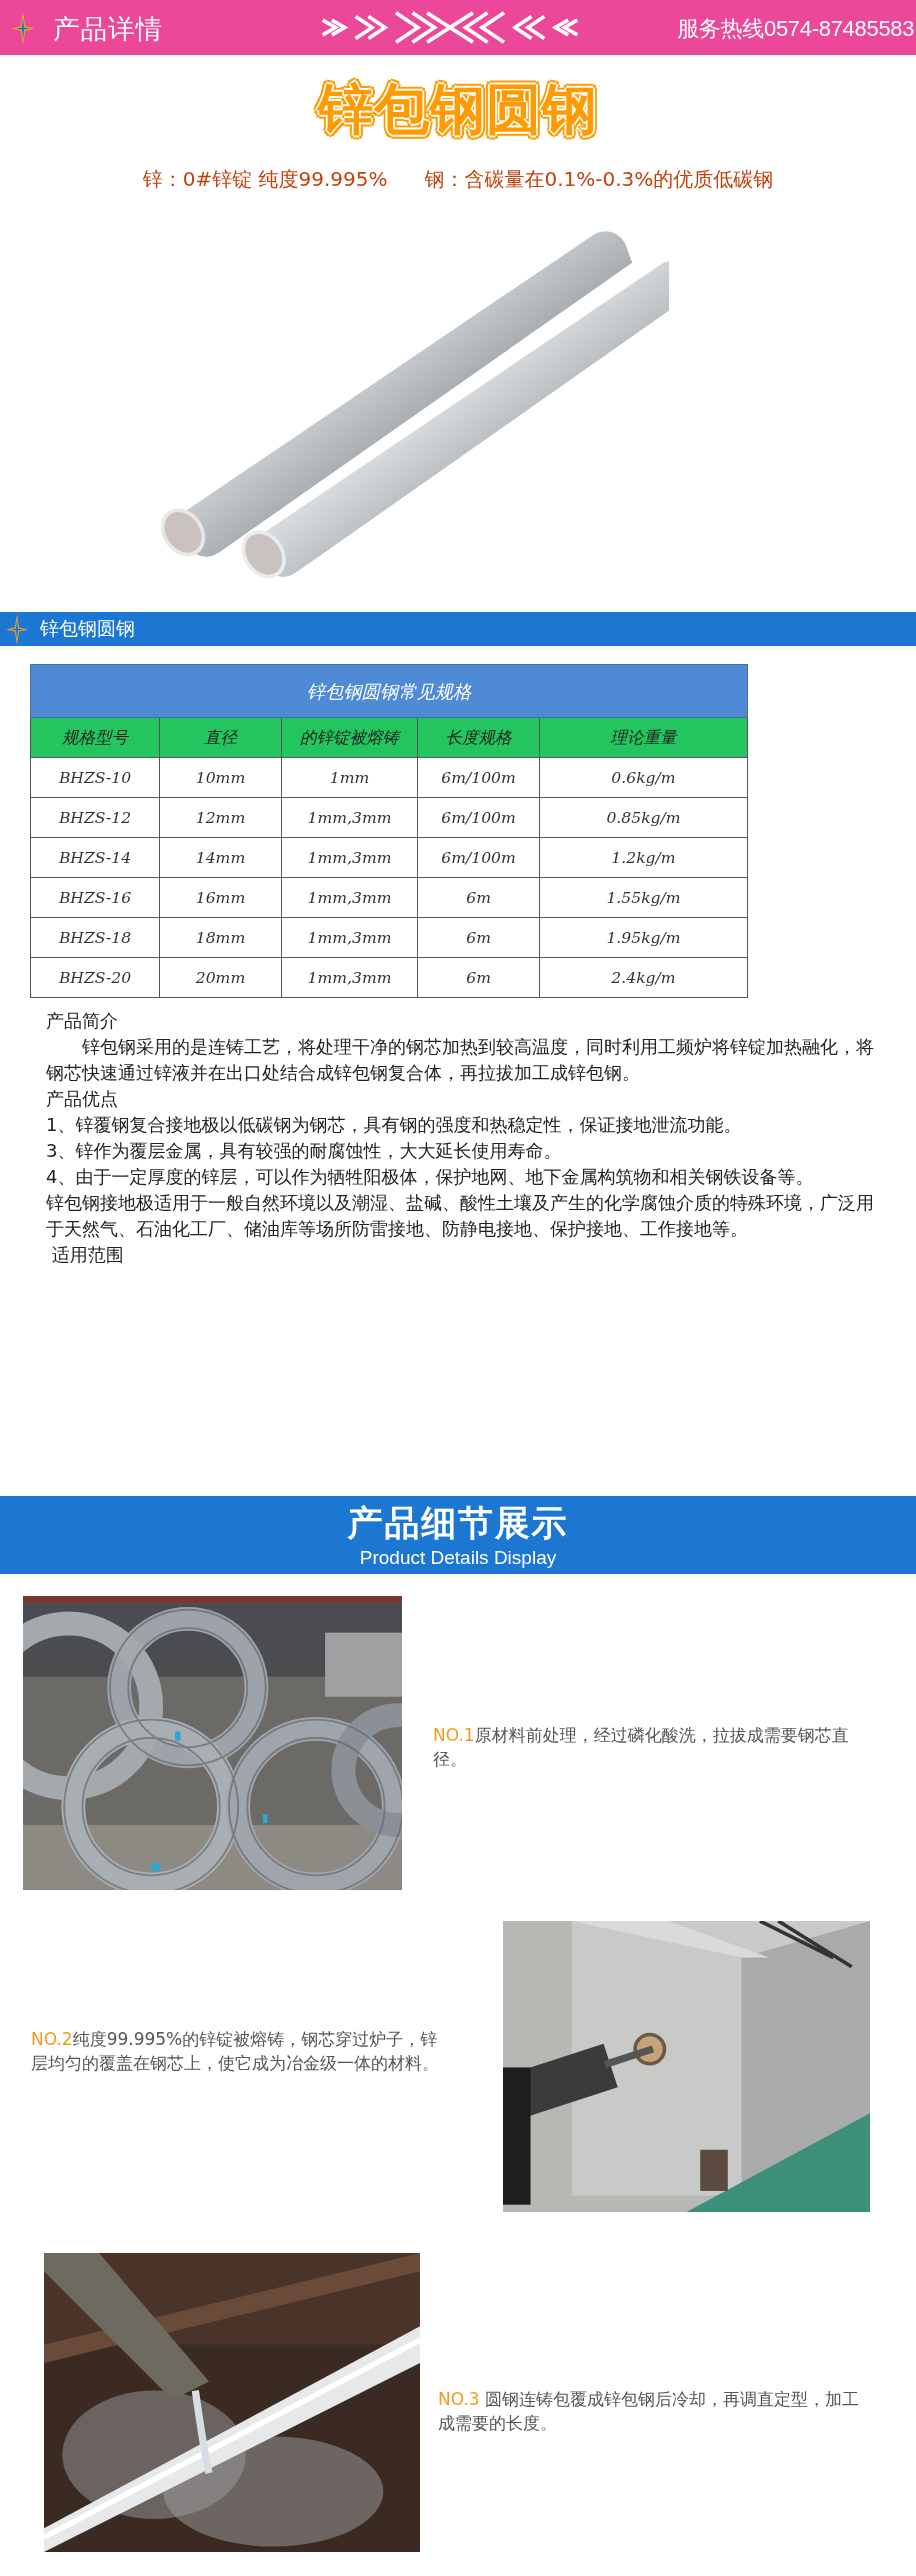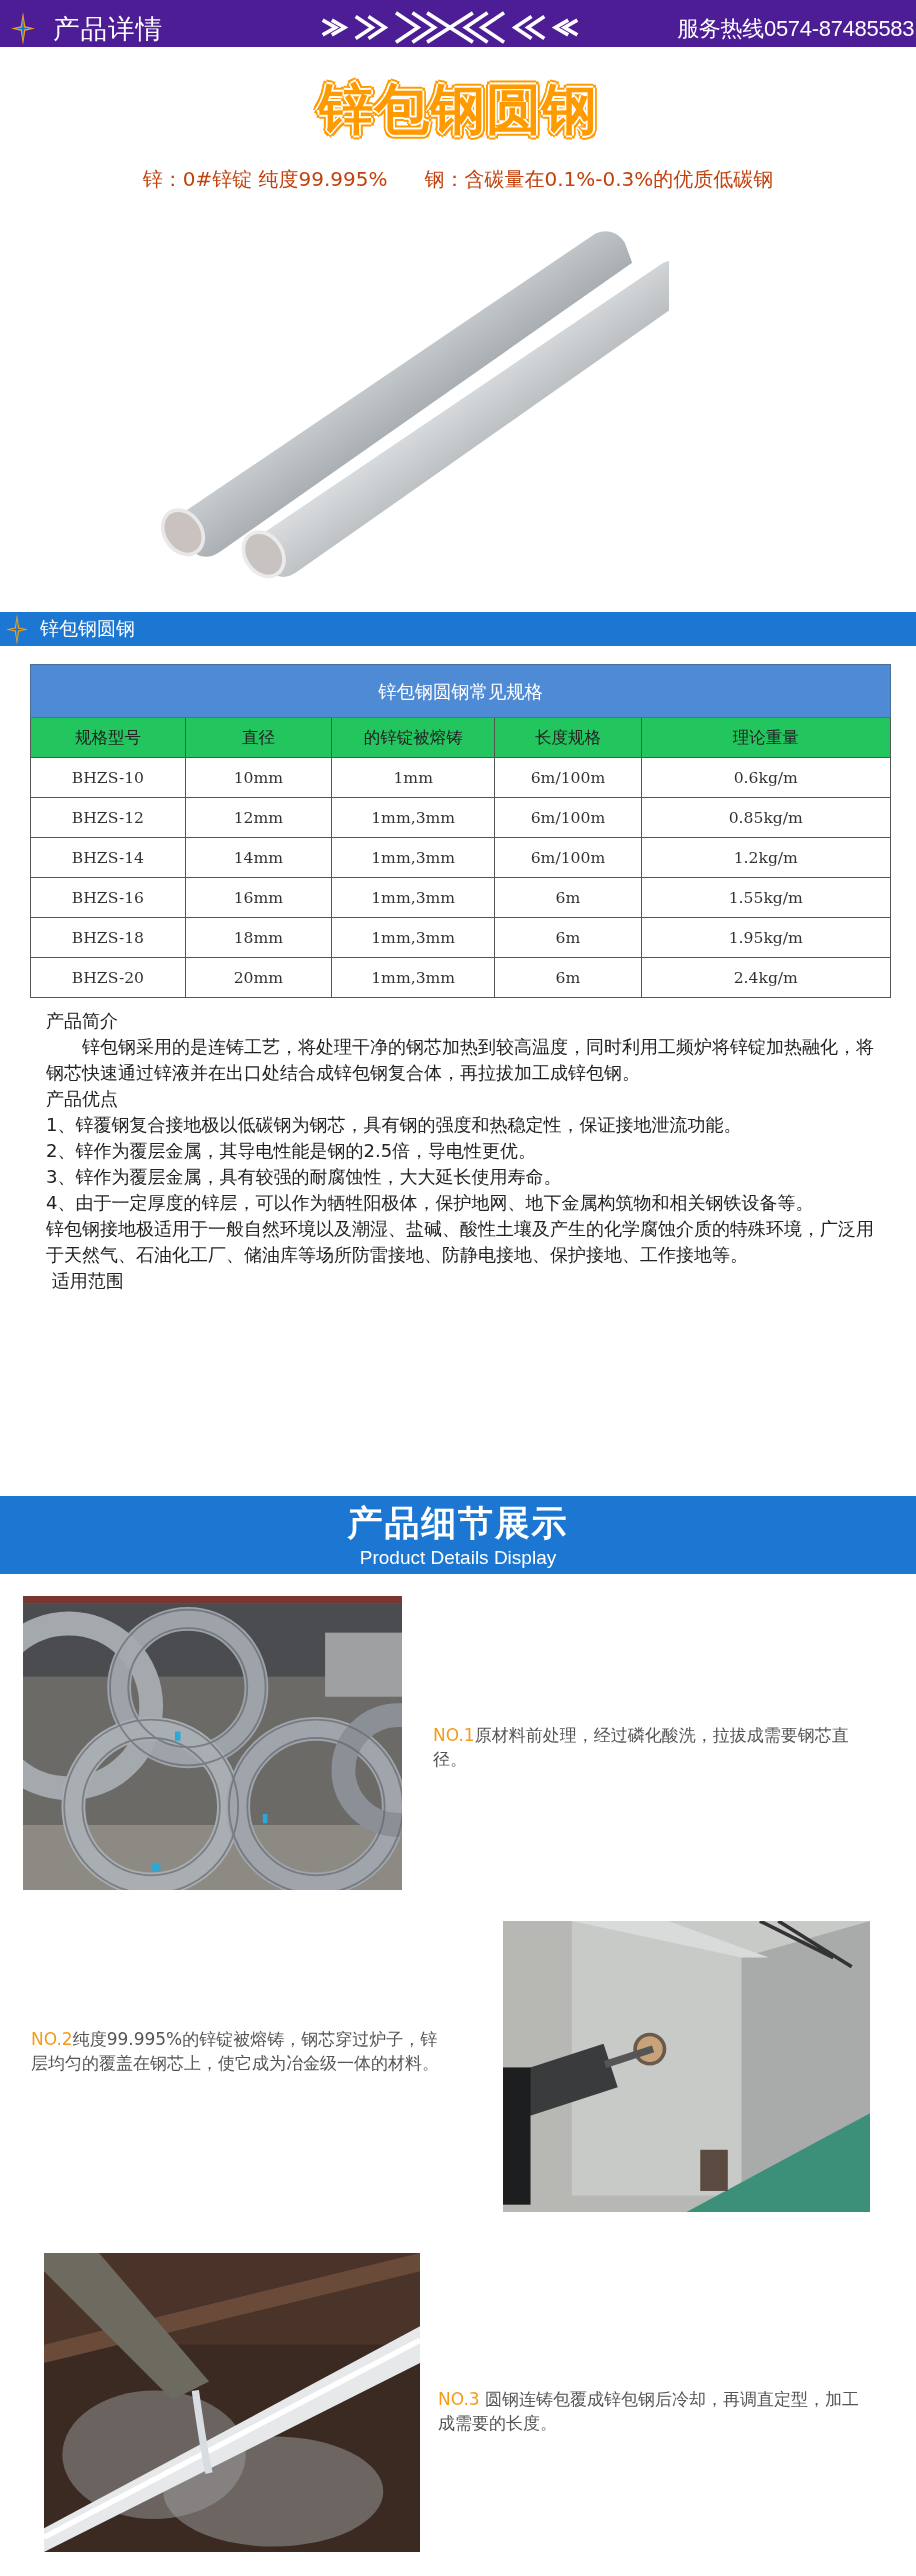--- a/index.html
+++ b/index.html
@@ -5,21 +5,21 @@
   html, body { margin: 0; padding: 0; }
   body {
     width: 916px; height: 2576px; position: relative; overflow: hidden;
     background: #ffffff;
     font-family: "DejaVu Sans", "Liberation Sans", sans-serif;
     color: #222;
   }
   .abs { position: absolute; }
 
   
-  .topbar { left: 0; top: 0; width: 916px; height: 47px; background: #4c1d95; }
+  .topbar { left: 0; top: 0; width: 916px; height: 55px; background: #ec4899; }
   .topbar .star { left: 11px; top: 12px; width: 24px; height: 33px; }
   .topbar .title { left: 53px; top: 10px; font-size: 26.6px; color: #fff; line-height: 37px; letter-spacing: 0.9px; }
   .topbar .chevrons { left: 319px; top: 11px; width: 262px; height: 33px; }
   .topbar .hotline { right: 1.8px; top: 13px; font-size: 22px; color: #fff; line-height: 31px; font-family: "Liberation Sans", sans-serif; letter-spacing: -0.3px; }
 
   
   .big-title {
     left: 0; width: 916px; top: 73px; text-align: center;
     font-size: 55px; font-weight: bold; line-height: 73px; color: #ff9a00;
     letter-spacing: 0.9px;
@@ -33,21 +33,21 @@
 
   
   .product-photo { left: 137px; top: 206px; width: 532px; height: 385px; }
 
   
   .section-bar { left: 0; top: 612px; width: 916px; height: 34px; background: #1b77d2; }
   .section-bar .star { left: 5.5px; top: 1.8px; width: 22px; height: 31px; }
   .section-bar .label { left: 40px; top: 2.7px; font-size: 19px; color: #fff; line-height: 27.5px; }
 
   
-  .spec-table { left: 30px; top: 664px; width: 861px; border-collapse: collapse; font-family: "DejaVu Serif", "Liberation Serif", serif; }
+  .spec-table { left: 30px; top: 664px; width: 718px; border-collapse: collapse; font-family: "DejaVu Serif", "Liberation Serif", serif; font-style: italic; }
   .spec-table td, .spec-table th { border: 0.9px solid #555; text-align: center; font-weight: normal; }
   .spec-table .caption-row th { background: #4f8ad4; color: #fff; height: 50px; font-size: 18.3px; border-color: #4a6f9a; }
   .spec-table .head-row th { background: #22c55e; color: #222; height: 37px; font-size: 16.5px; }
   .spec-table td { height: 37px; font-size: 15.6px; color: #333; background: #fff; }
 
   
   .intro { left: 46px; top: 1008px; width: 834px; font-size: 18px; line-height: 26px; color: #222; }
   .intro p { margin: 0; }
   .intro .indent { text-indent: 2em; }
 
@@ -192,21 +192,20 @@
     <td>2.4kg/m</td>
   </tr>
 </tbody>
   </table>
 
 <div class="abs intro">
   <p>产品简介</p>
   <p class="indent">锌包钢采用的是连铸工艺，将处理干净的钢芯加热到较高温度，同时利用工频炉将锌锭加热融化，将钢芯快速通过锌液并在出口处结合成锌包钢复合体，再拉拔加工成锌包钢。</p>
   <p>产品优点</p>
   <p>1、锌覆钢复合接地极以低碳钢为钢芯，具有钢的强度和热稳定性，保证接地泄流功能。</p>
-  <p>2、锌作为覆层金属，其导电性能是钢的2.5倍，导电性更优。</p>
   <p>3、锌作为覆层金属，具有较强的耐腐蚀性，大大延长使用寿命。</p>
   <p>4、由于一定厚度的锌层，可以作为牺牲阳极体，保护地网、地下金属构筑物和相关钢铁设备等。</p>
   <p>锌包钢接地极适用于一般自然环境以及潮湿、盐碱、酸性土壤及产生的化学腐蚀介质的特殊环境，广泛用于天然气、石油化工厂、储油库等场所防雷接地、防静电接地、保护接地、工作接地等。</p>
   <p style="white-space:pre"> 适用范围</p>
 </div>
 
 <div class="abs detail-banner">
   <div class="cn">产品细节展示</div>
   <div class="en">Product Details Display</div>
 </div>

